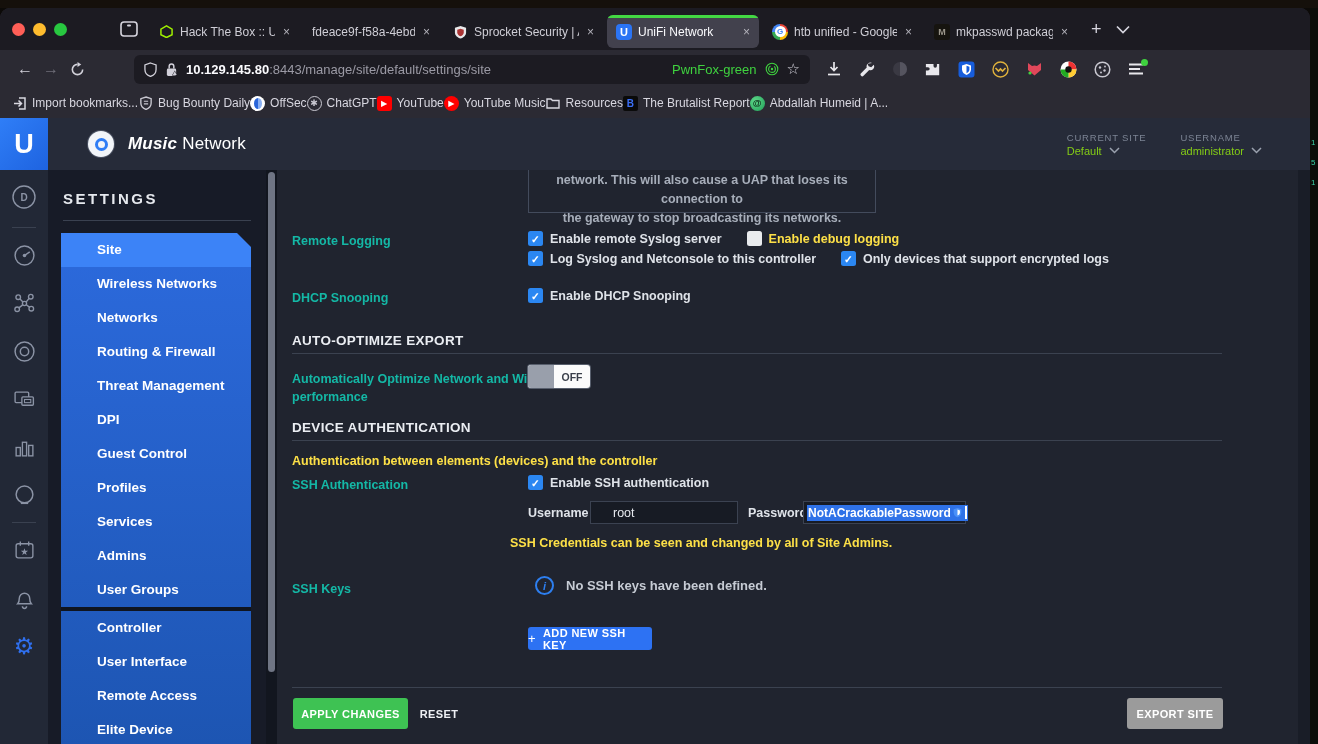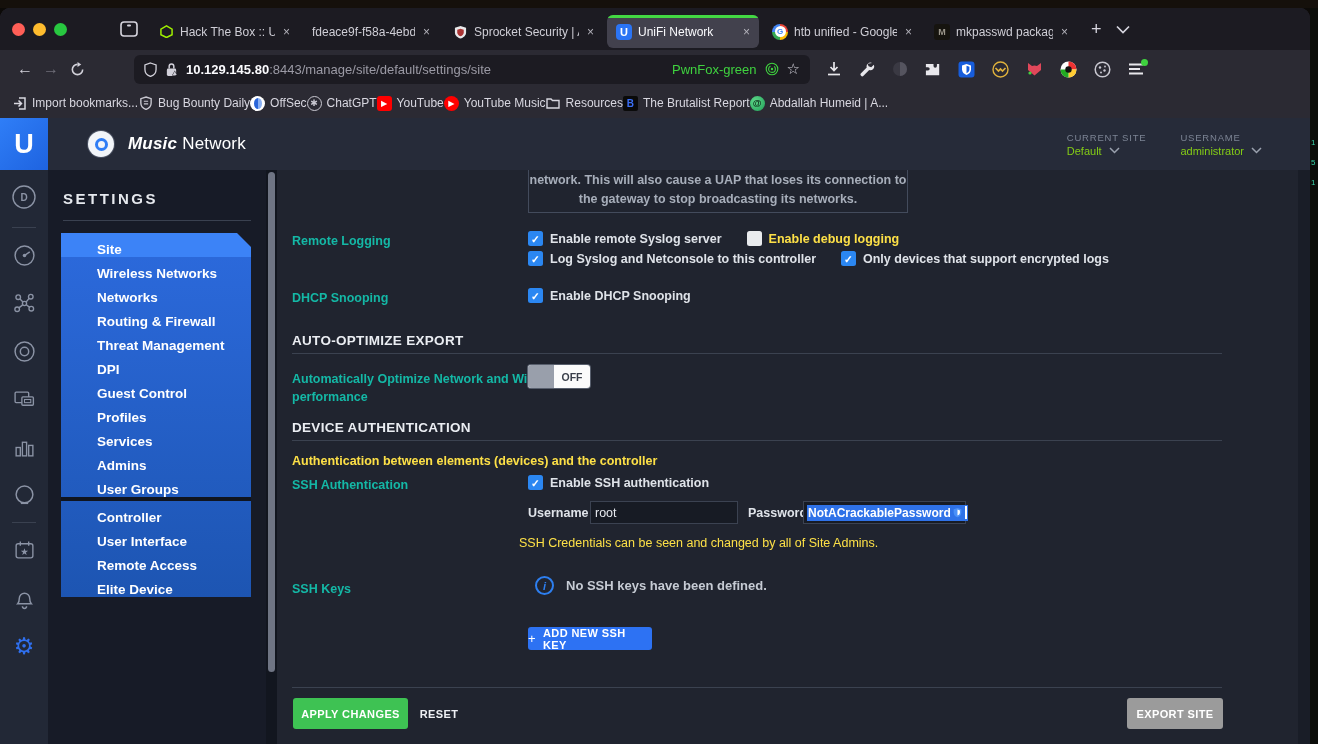--- a/index.html
+++ b/index.html
@@ -65,21 +65,21 @@
   .rail { position:absolute; top:52px; left:0; width:48px; height:574px; background:#222836; display:flex; flex-direction:column; align-items:center; }
   .rail-item { height:48px; display:flex; align-items:center; justify-content:center; width:100%; }
   .rail-sep { width:24px; height:1px; background:#3a4150; margin:3px 0; }
   .gear-glyph { font-size:23px; color:#2f6fed; line-height:1; }
 
   .settings-col { position:absolute; top:52px; left:48px; width:218px; height:574px; background:#171b27; }
   .s-title { padding:20px 0 0 15px; color:#e6e9ee; font-size:15px; font-weight:bold; letter-spacing:2.5px; }
   .s-div { height:1px; background:#3a4150; margin:13px 15px 12px 15px; }
   .menu { position:relative; margin-left:13px; width:190px; background:linear-gradient(180deg,#2c6add 0%, #1d55b2 100%); }
   .menu::after { content:""; position:absolute; top:0; right:0; width:0; height:0; border-top:14px solid #171b27; border-left:14px solid transparent; }
-  .menu-item { height:24px; line-height:34px; padding-left:36px; color:#fff; font-size:13.5px; font-weight:600; white-space:nowrap; }
+  .menu-item { height:34px; line-height:34px; padding-left:36px; color:#fff; font-size:13.5px; font-weight:600; white-space:nowrap; }
   .menu-item.active { background:#3c83f7; }
   .menu-sep { height:4px; background:#10151f; }
 
   .s-scroll { position:absolute; top:52px; left:266px; width:11px; height:574px; background:#12161f; }
   .s-thumb { position:absolute; top:2px; left:2px; width:7px; height:500px; background:#6f7584; border-radius:4px; }
 
   .content { position:absolute; top:52px; left:277px; width:1021px; height:574px; background:#20242f; }
   .page-scroll { position:absolute; top:52px; left:1298px; width:12px; height:574px; background:#191d27; }
 
   .abs { position:absolute; }
@@ -91,21 +91,21 @@
   .infobox { border:1px solid #434b5c; border-top:none; text-align:center; color:#a7aeba; font-size:12.5px; line-height:19px; padding-top:1px; font-weight:600; }
   .cb-row { display:flex; align-items:center; gap:7px; }
   .cb { width:15px; height:15px; border-radius:2.5px; flex:0 0 15px; display:flex; align-items:center; justify-content:center; }
   .cb.on { background:#2b87f2; color:#fff; font-size:10.5px; font-weight:bold; }
   .cb.on::after { content:"\2713"; }
   .cb.off { background:#e9ebee; }
   .gap18 { width:11px; }
   .toggle { width:62px; height:23px; border-radius:3px; background:#fbfbfb; display:flex; overflow:hidden; box-shadow:0 0 0 1px #585f6d; }
   .toggle .knob { width:26px; background:#999fab; }
   .toggle .state { flex:1; display:flex; align-items:center; justify-content:center; color:#3a3f4a; font-size:10.5px; font-weight:bold; }
-  .ti { height:23px; background:#171b24; border:1px solid #3b4251; color:#e6e9ee; font-size:12.5px; display:flex; align-items:center; padding:0 4px; }
+  .ti { height:23px; background:#171b24; border:1px solid #3b4251; color:#e6e9ee; font-size:12.5px; display:flex; align-items:center; padding:0 22px; }
   .sel { background:#2f72e8; color:#fff; display:inline-flex; align-items:center; gap:2px; padding:1px 1px; font-size:12px; font-weight:600; }
   .cursor { display:inline-block; width:2px; height:13px; background:#fff; margin-left:1px; }
   .info-ic { width:19px; height:19px; border:2px solid #2d7ff0; border-radius:50%; color:#2d7ff0; font-size:11px; font-weight:bold; font-style:italic; display:flex; align-items:center; justify-content:center; }
   .btn { display:flex; align-items:center; justify-content:center; color:#fff; font-weight:bold; border-radius:3px; }
   .btn-add { background:#2d72f3; font-size:11px; letter-spacing:.4px; gap:7px; }
   .btn-apply { background:#3ec253; font-size:11px; letter-spacing:.4px; }
   .btn-reset { color:#eef0f4; font-size:11px; font-weight:bold; letter-spacing:.4px; }
   .btn-export { background:#9b9b9b; font-size:11px; letter-spacing:.4px; }
   svg { display:block; }
 </style>
@@ -454,21 +454,21 @@
           <div class="menu-item">Elite Device</div>
         </div>
       </div>
 
       <div class="s-scroll">
           <div class="s-thumb"></div>
         </div>
 
       <div class="content">
 
-        <div class="abs infobox" style="left:251px; top:0; width:380px; height:43px;">
+        <div class="abs infobox" style="left:251px; top:0; width:348px; height:43px;">
           <div>network. This will also cause a UAP that loses its connection to</div>
           <div>the gateway to stop broadcasting its networks.</div>
         </div>
 
         <div class="abs flabel" style="left:15px; top:64px;">Remote Logging</div>
         <div class="abs cb-row" style="left:251px; top:61px;">
           <span class="cb on"></span>
           <span class="wtext">Enable remote Syslog server</span>
           <span class="gap18"></span>
           <span class="cb off"></span>
@@ -517,21 +517,21 @@
                 <path d="M7 1 L13 3 V8 C13 12 10 14.5 7 15.5 C4 14.5 1 12 1 8 V3 Z" fill="#4a90f8"></path>
                 <path d="M7 3.5 L10.8 4.8 V8 C10.8 10.3 9.2 11.9 7 12.8 Z" fill="#fff"></path>
               </svg>
               <span class="cursor"></span>
             </span>
           <svg width="12" height="9" viewBox="0 0 14 10">
               <ellipse cx="7" cy="5" rx="6" ry="4.2" fill="none" stroke="#9aa2b0" stroke-width="1.4"></ellipse>
               <circle cx="7" cy="5" r="1.7" fill="#9aa2b0"></circle>
             </svg>
         </div>
-        <div class="abs gtext" style="left:242px; top:366px; font-weight:400;">SSH Credentials can be seen and changed by all of Site Admins.</div>
+        <div class="abs gtext" style="left:233px; top:366px; font-weight:700;">SSH Credentials can be seen and changed by all of Site Admins.</div>
 
         <div class="abs flabel" style="left:15px; top:412px;">SSH Keys</div>
         <div class="abs" style="left:258px; top:406px; display:flex; align-items:center; gap:12px;">
           <span class="info-ic">i</span>
           <span style="font-size:13px; font-weight:600; color:#c6cbd4;">No SSH keys have been defined.</span>
         </div>
         <div class="abs btn btn-add" style="left:251px; top:457px; width:124px; height:23px;">
           <span style="font-weight:normal; font-size:13px;">+</span>
           <span>ADD NEW SSH KEY</span>
         </div>

